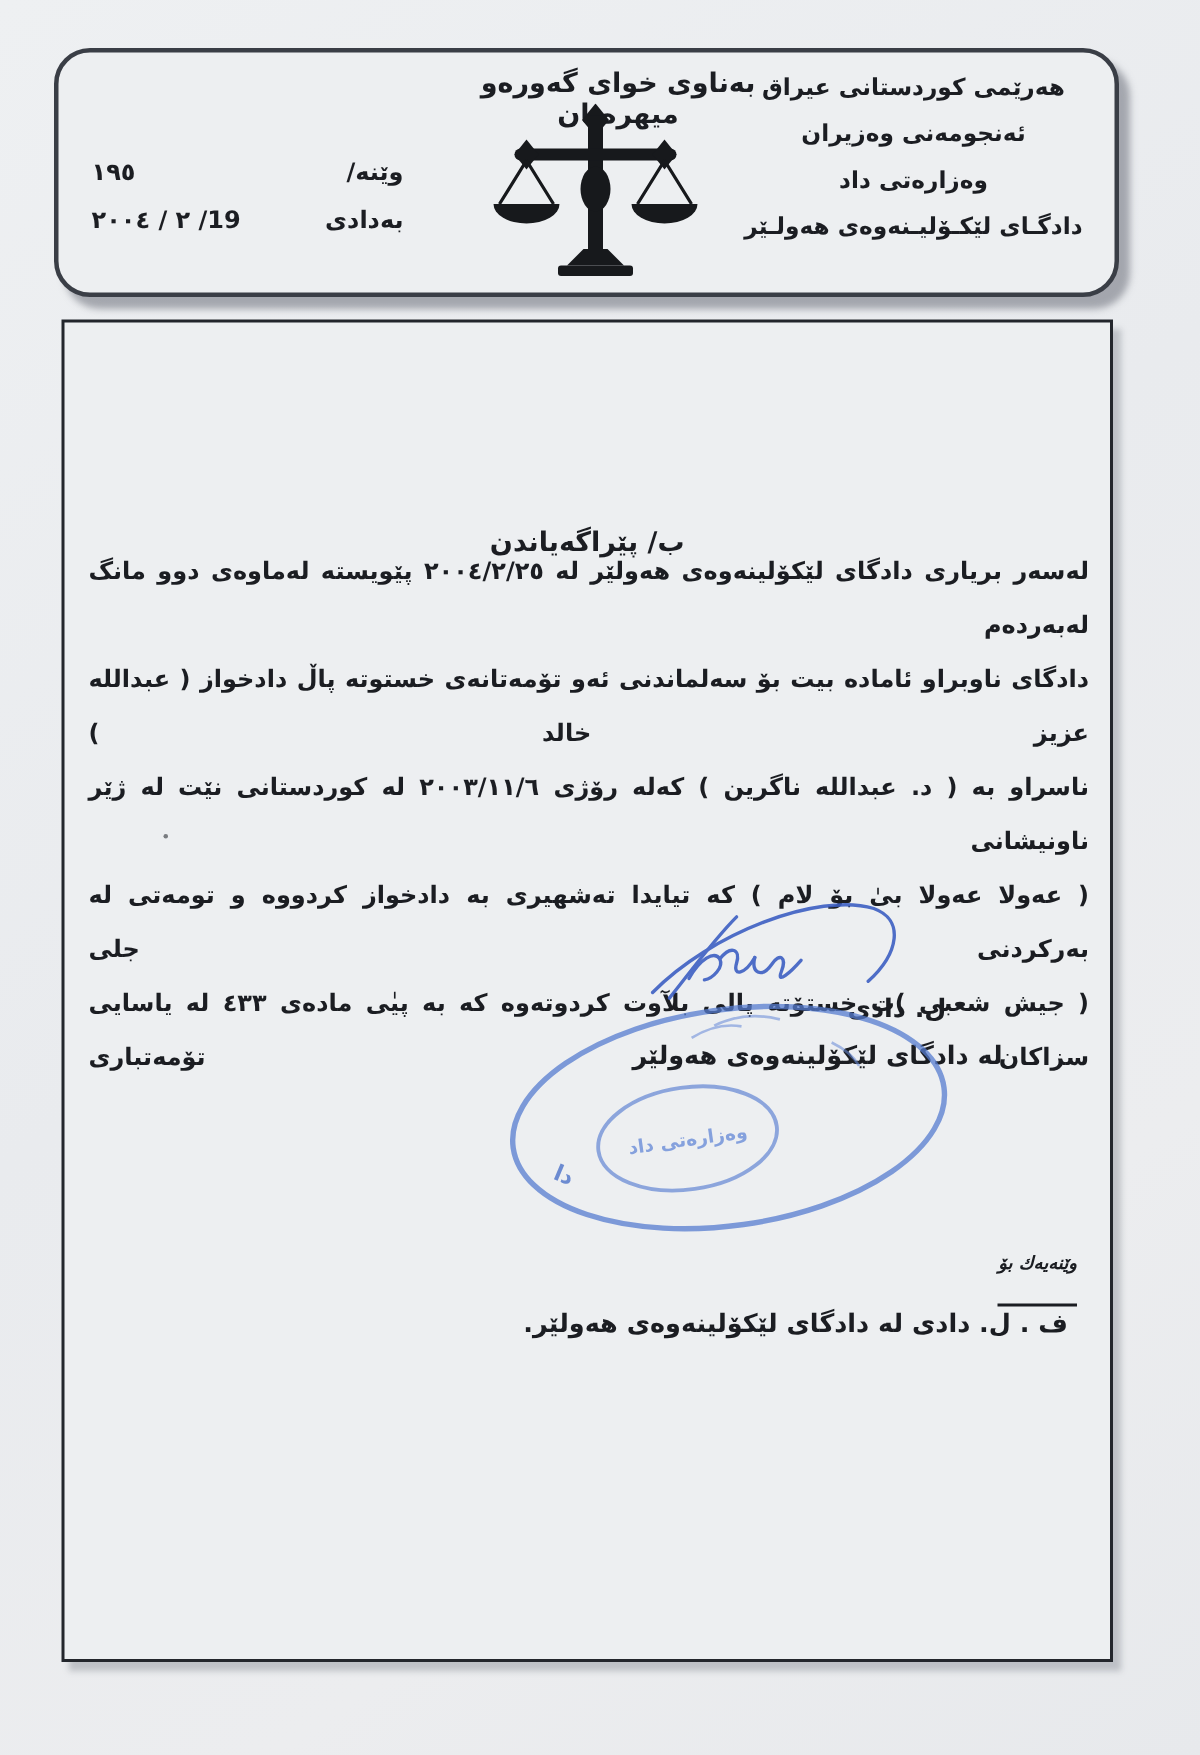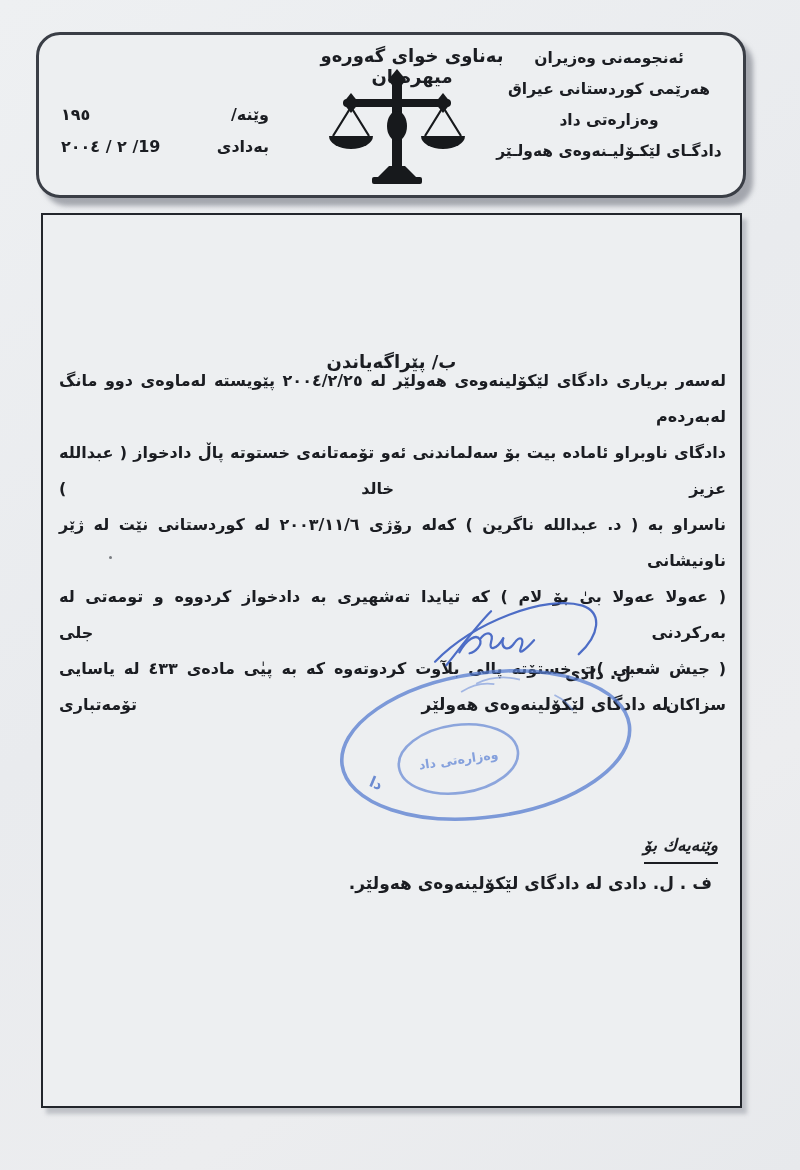--- a/index.html
+++ b/index.html
@@ -34,37 +34,37 @@
         background:#3a3d44;opacity:.65;}
   
   .sig-script{position:absolute;top:372px;left:372px;width:210px;height:84px;}
   .sig-title{position:absolute;top:448px;left:388px;width:200px;text-align:right;
         font-size:17px;font-weight:bold;}
   .sig-court{position:absolute;top:479px;left:352px;width:300px;text-align:center;
         font-size:17px;font-weight:bold;white-space:nowrap;}
   .stamp{position:absolute;top:448px;left:292px;width:302px;height:168px;
         transform:rotate(-8deg);opacity:.88;}
   
-  .cc-heading{position:absolute;top:620px;right:22px;font-size:17px;font-weight:bold;
-        font-style:italic;border-bottom:2.5px solid #1b1d22;padding-bottom:7px;}
+  .cc-heading{position:absolute;top:620px;right:22px;font-size:12px;font-weight:bold;
+        font-style:italic;border-bottom:2.5px solid #1b1d22;padding-bottom:20px;}
   .cc-line{position:absolute;top:658px;right:28px;font-size:17px;font-weight:bold;white-space:nowrap;}
   .num{unicode-bidi:embed;}
 </style>
 </head>
 <body>
 
 <div class="page">
 
   <div class="letterhead">
 
     <div class="bismillah">به‌ناوی خوای گه‌وره‌و میهره‌بان</div>
 
     <div class="org-col">
+      <div>هه‌رێمی کوردستانی عیراق</div>
       <div>ئه‌نجومه‌نی وه‌زیران</div>
-      <div>هه‌رێمی کوردستانی عیراق</div>
       <div>وه‌زاره‌تی داد</div>
       <div>دادگـای لێکـۆلیـنه‌وه‌ی هه‌ولـێر</div>
     </div>
 
     <div class="ref-block">
       <div class="ref-row">
         <span>وێنه‌/</span>
         <span class="num">١٩٥</span>
       </div>
       <div class="ref-row">

